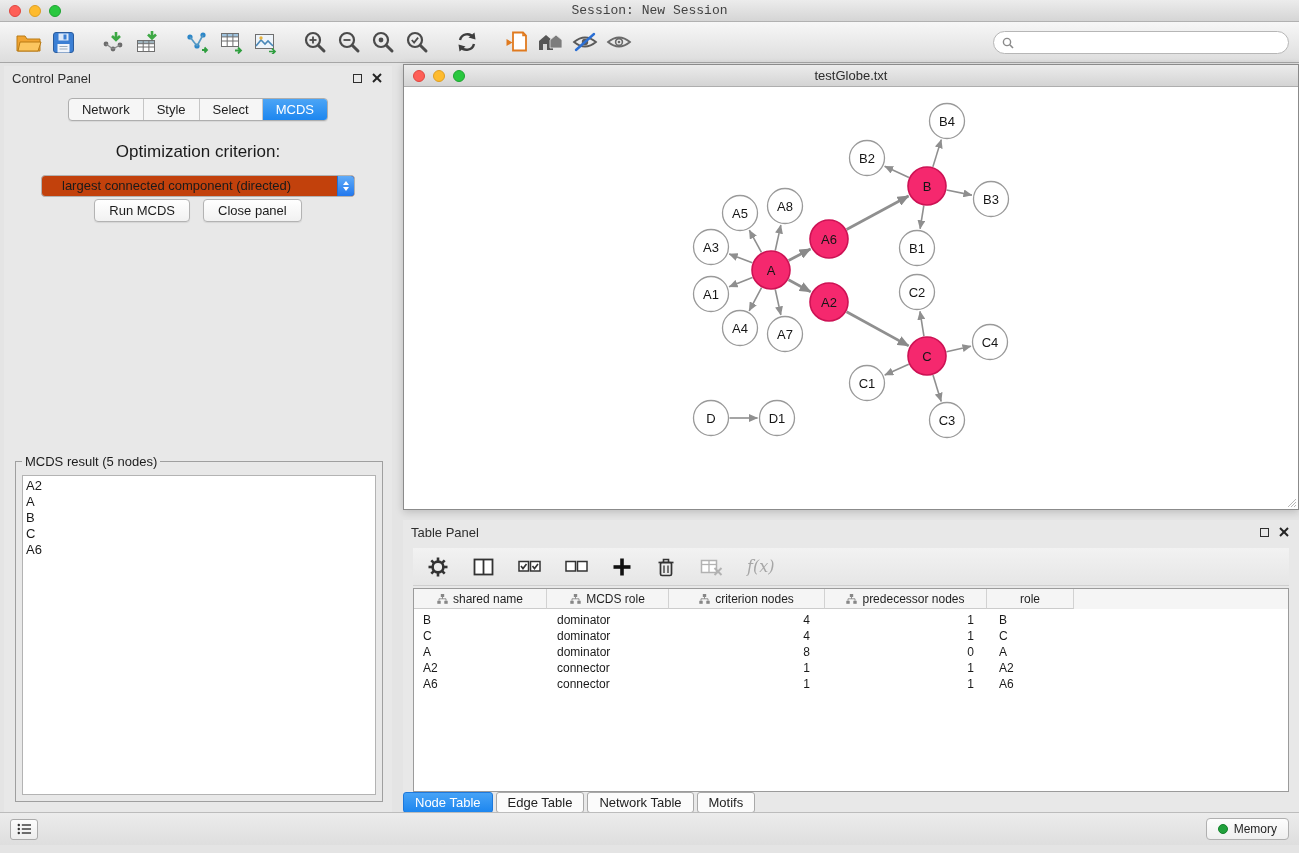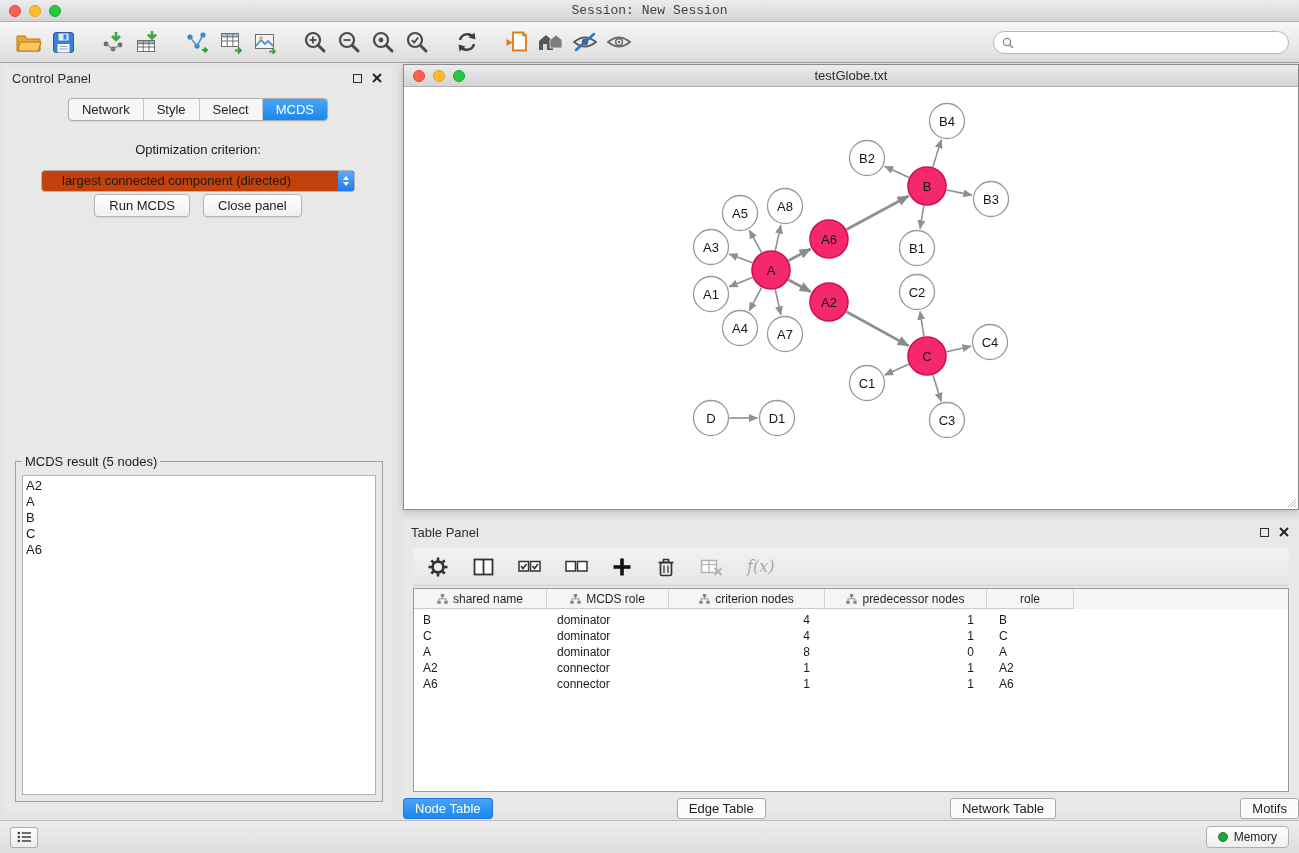--- a/index.html
+++ b/index.html
@@ -35,21 +35,21 @@
   .ph-ic { width:14px; height:14px; display:flex; align-items:center; justify-content:center; margin-left:6px; }
 
   
   .control-panel { position:absolute; left:4px; top:66px; width:388px; height:746px; background:#e8e8e8; }
   .cp-tabs { text-align:center; margin-top:8px; }
   .segwrap { display:inline-flex; border:1px solid #aeaeae; border-radius:4px; overflow:hidden;
     background:#f6f6f6; box-shadow:0 1px 1px rgba(0,0,0,.07); }
   .seg { padding:3px 13px; font-size:13px; color:#222; border-left:1px solid #c6c6c6; cursor:default; }
   .seg:first-child { border-left:none; }
   .seg.sel { background:linear-gradient(#4ba5f6,#1d86ef); color:#fff; }
-  .opt-label { text-align:center; margin-top:21px; font-size:13px; }
+  .opt-label { text-align:center; margin-top:21px; font-size:17px; }
   .combo { position:relative; margin:13px auto 0; width:314px; height:22px; background:#c2410c;
     border:1px solid #b2b2b2; border-radius:4px; font-size:13px; line-height:20px; padding-left:20px;
     white-space:nowrap; overflow:hidden; }
   .combo .stepper { position:absolute; right:-1px; top:-1px; width:18px; height:22px;
     background:linear-gradient(#5fabf8,#2278ee); border-radius:0 4px 4px 0; border:1px solid #1e6fd8;
     display:flex; flex-direction:column; align-items:center; justify-content:center; gap:2px; }
   .tri-up    { width:0; height:0; border-left:3.5px solid transparent; border-right:3.5px solid transparent; border-bottom:4px solid #fff; }
   .tri-down  { width:0; height:0; border-left:3.5px solid transparent; border-right:3.5px solid transparent; border-top:4px solid #fff; }
   .cp-buttons { display:flex; justify-content:center; gap:13px; margin-top:2px; }
   .macbtn { background:linear-gradient(#ffffff,#f1f1f1); border:1px solid #b3b3b3; border-radius:4px;
@@ -80,27 +80,27 @@
   .tp-table { margin:2px 10px 0 10px; height:204px; background:#fff; border:1px solid #9b9b9b; overflow:hidden; }
   .thead { display:flex; height:20px; align-items:stretch; background:#f5f5f5; font-size:12px; color:#1f1f1f; }
   .hcell { display:flex; align-items:center; justify-content:center; gap:5px;
     border-right:1px solid #d2d2d2; border-bottom:1px solid #cccccc; background:#f5f5f5; }
   .w0{width:133px} .w1{width:122px} .w2{width:156px} .w3{width:162px} .w4{width:87px}
   .tbody { font-size:12px; padding-top:3px; }
   .trow { display:flex; height:16px; line-height:16px; }
   .tcell { flex:none; white-space:nowrap; overflow:hidden; }
   .a-l0{padding-left:9px} .a-l1{padding-left:10px} .a-r2{text-align:right;padding-right:15px}
   .a-r3{text-align:right;padding-right:13px} .a-l4{padding-left:12px}
-  .tp-tabs { display:flex; justify-content:space-between; gap:3px; margin-top:6px; }
+  .tp-tabs { display:flex; justify-content:flex-start; gap:3px; }
   .tp-tab { border:1px solid #a9a9a9; background:#fbfbfb; border-radius:3px; padding:2px 11px;
     font-size:13px; color:#222; cursor:default; }
   .tp-tab.sel { background:linear-gradient(#47a3f6,#1d86ef); border-color:#1d79dd; color:#fff; }
 
   
-  .statusbar { position:absolute; left:0; right:0; bottom:0; height:33px;
+  .statusbar { position:absolute; left:0; right:0; bottom:8px; height:33px;
     background:linear-gradient(#ececec,#dedede); border-top:1px solid #bcbcbc;
     display:flex; align-items:center; padding:0 10px; }
   .status-left-btn { width:28px; height:21px; background:linear-gradient(#fcfcfc,#ededed);
     border:1px solid #ababab; border-radius:3px; display:flex; align-items:center; justify-content:center; }
   .statusbar .spacer { flex:1; }
   .memory-btn { display:flex; align-items:center; gap:6px; background:linear-gradient(#fdfdfd,#efefef);
     border:1px solid #b0b0b0; border-radius:4px; padding:3px 11px; font-size:12px; color:#1f1f1f; }
   .memdot { width:10px; height:10px; border-radius:50%; background:#21a13c; border:1px solid #14812c; }
 </style>
 </head>

